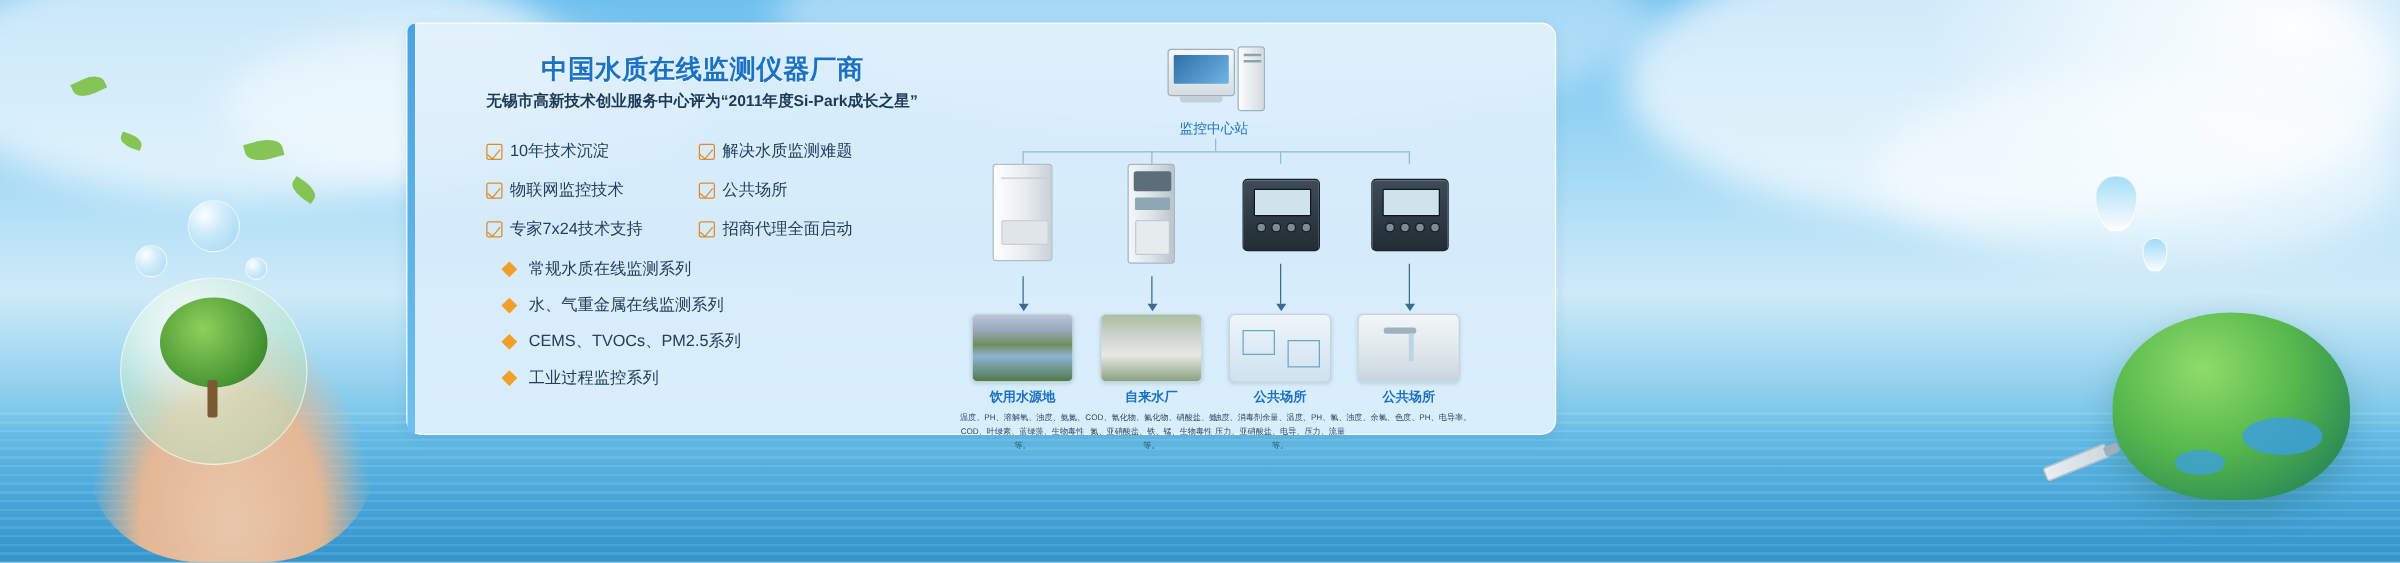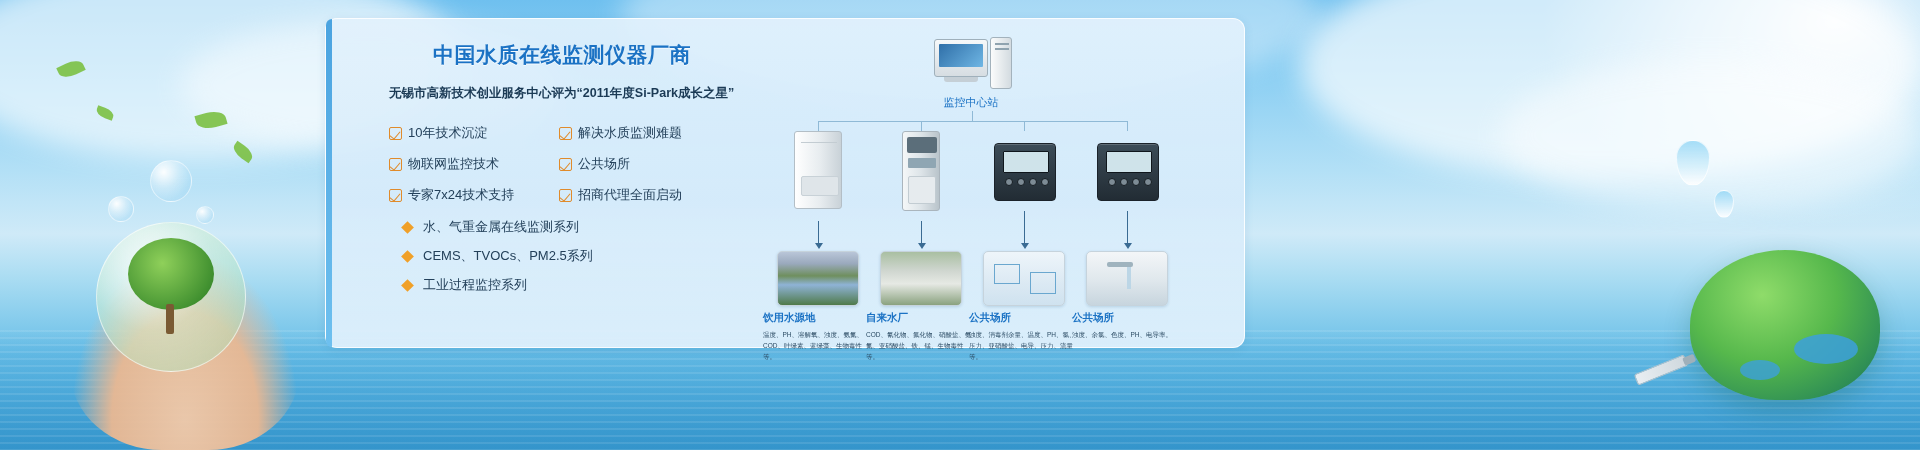--- a/index.html
+++ b/index.html
@@ -92,21 +92,21 @@
     content:""; position:absolute; left:0; top:0; bottom:0; width:6px;
     background:linear-gradient(to bottom,#4aa3e0,#6ec0ef); border-radius:12px 0 0 12px;
   }
 
   .left-col { position:absolute; left:63px; top:22px; width:330px; }
   h1.title {
     color:#1b72c4; font-size:21px; font-weight:bold; letter-spacing:.5px;
     text-shadow:0 1px 0 rgba(255,255,255,.7);
     margin-left:44px;
   }
-  .subtitle { margin-top:16px; color:#1b3a55; font-size:12.5px; font-weight:bold; white-space:nowrap; }
+  .subtitle { margin-top:4px; color:#1b3a55; font-size:12.5px; font-weight:bold; white-space:nowrap; }
 
   .check-grid {
     margin-top:22px; display:grid; grid-template-columns:170px 170px;
     row-gap:13px; column-gap:0;
   }
   .check-item { display:flex; align-items:center; gap:6px; }
   .chk {
     width:13px; height:13px; border:1.6px solid #e08b2b; border-radius:2px;
     position:relative; flex:0 0 auto; background:transparent;
   }
@@ -197,21 +197,21 @@
   }
   .ph1 { background:linear-gradient(to bottom,#b9c6d8 0%,#9aa9bd 22%,#6f8f5e 45%,#8fb3d6 62%,#4f7a4a 100%); }
   .ph2 { background:linear-gradient(to bottom,#a9bfa2 0%,#cfd6cf 35%,#e6e9e4 60%,#8aa27f 100%); }
   .ph3 { background:linear-gradient(to bottom,#eef5fa,#dbe9f3 60%,#cfe2ef); }
   .ph3:before { content:""; position:absolute; left:10px; top:12px; width:24px; height:18px; border:1.5px solid #6aa7cf; }
   .ph3:after { content:""; position:absolute; left:46px; top:20px; width:24px; height:20px; border:1.5px solid #6aa7cf; }
   .ph4 { background:linear-gradient(to bottom,#f3f6f8,#dfe7ec 55%,#c7d5de); }
   .ph4:before { content:""; position:absolute; left:20px; top:10px; width:26px; height:5px; background:#9fb3be; border-radius:2px; }
   .ph4:after { content:""; position:absolute; left:40px; top:15px; width:4px; height:22px; background:#bcd6e6; }
 
-  .cap { position:absolute; top:278px; width:110px; }
+  .cap { position:absolute; top:278px; width:110px; text-align:center; }
   .cap-title { color:#1b72c4; font-size:10.5px; font-weight:bold; }
   .cap-desc { margin-top:4px; color:#2b4a63; font-size:6.5px; line-height:1.7; }
 </style>
 </head>
 <body>
 
 <div class="sky-wrap">
   <div class="sun"></div>
   <div class="cloud c1"></div>
   <div class="cloud c2"></div>
@@ -273,20 +273,24 @@
       <div class="check-item">
         <span class="chk"></span>
         <span class="check-label">招商代理全面启动</span>
       </div>
     </div>
 
 
     <div class="bullets">
       <div class="bullet">
         <span class="diamond"></span>
+        <span class="bullet-label">常规水质在线监测系列</span>
+      </div>
+      <div class="bullet">
+        <span class="diamond"></span>
         <span class="bullet-label">水、气重金属在线监测系列</span>
       </div>
       <div class="bullet">
         <span class="diamond"></span>
         <span class="bullet-label">CEMS、TVOCs、PM2.5系列</span>
       </div>
       <div class="bullet">
         <span class="diamond"></span>
         <span class="bullet-label">工业过程监控系列</span>
       </div>

